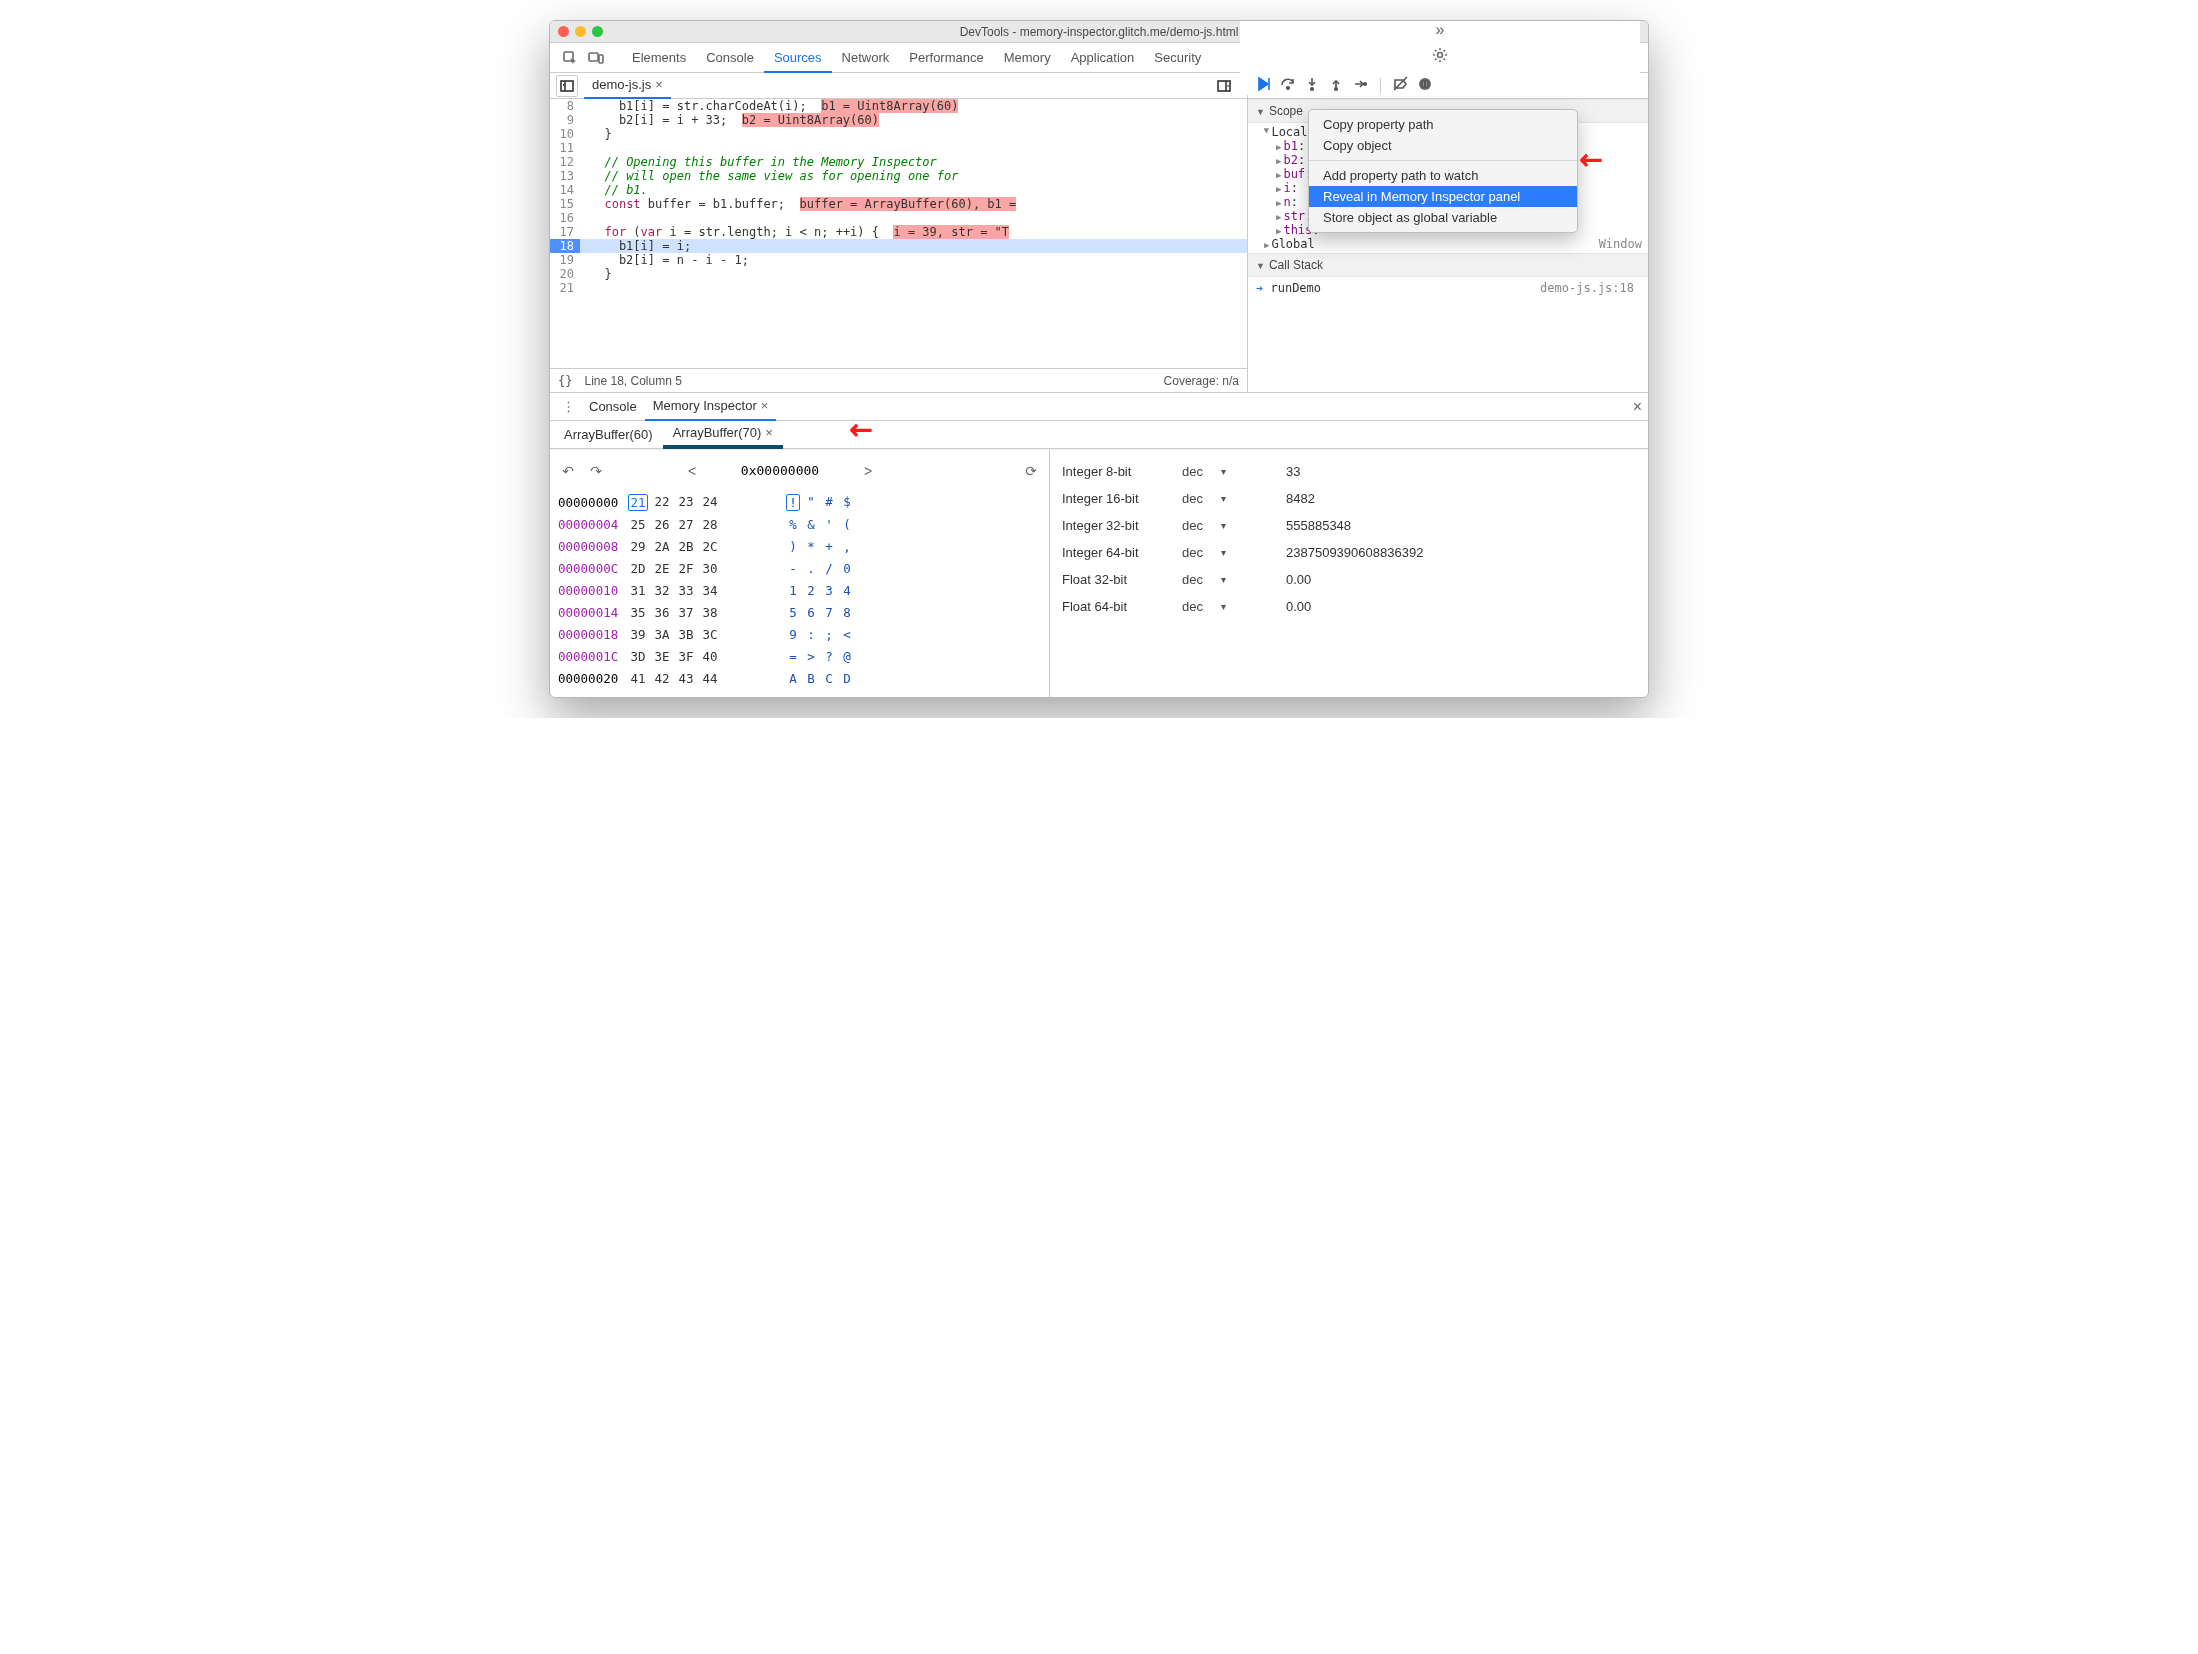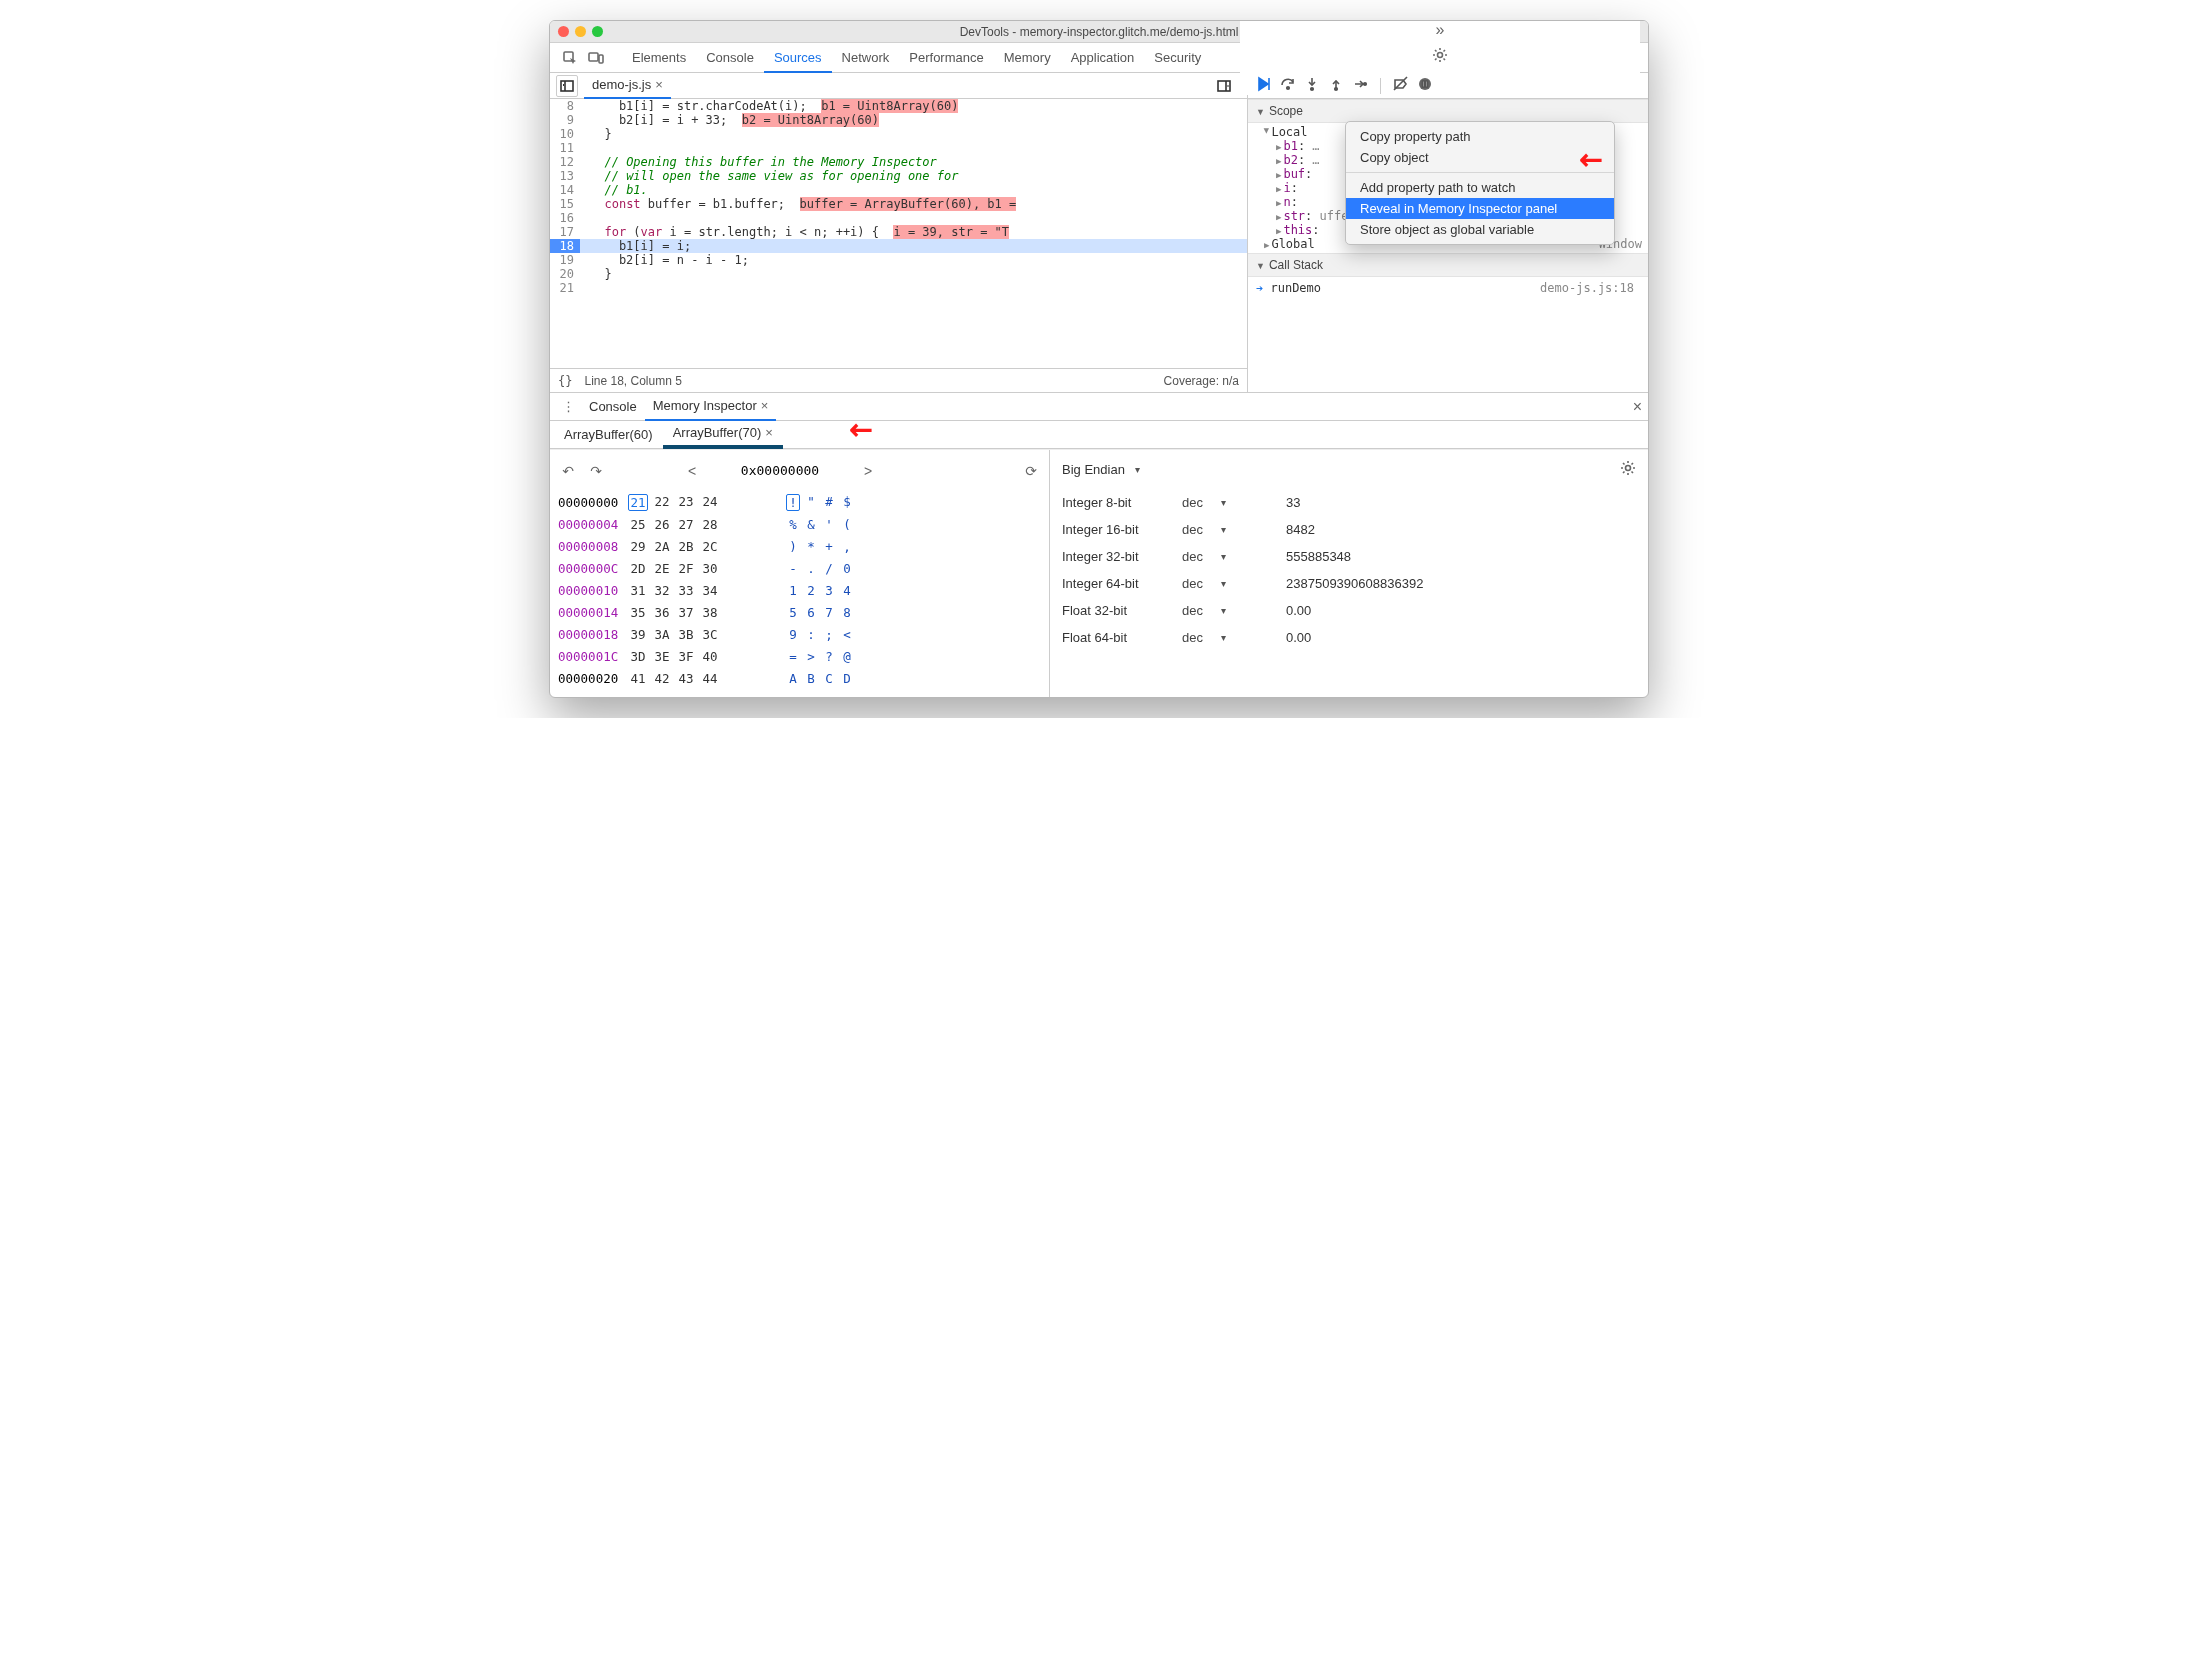--- a/index.html
+++ b/index.html
@@ -53,21 +53,21 @@
 .section-hdr { background: #f1f1f1; padding: 4px 8px; font-size: 12px; color: #444; border-top: 1px solid #e3e3e3; border-bottom: 1px solid #e3e3e3; }
 .section-hdr .tri::before { content: "▼"; font-size: 9px; margin-right: 4px; color: #666; }
 .scope-body { padding: 2px 0 2px 16px; font-family: Menlo, monospace; font-size: 12px; }
 .scope-body .row { white-space: nowrap; }
 .scope-body .tri::before { content: "▶"; font-size: 9px; margin-right: 2px; color: #888; }
 .prop { color: #881280; }
 .faded { color: #888; }
 .rightlab { float: right; color: #888; padding-right: 6px; }
 
 
-.ctxmenu { position: absolute; top: 48px; left: 60px; width: 270px; background: #f4f4f4; border: 1px solid #bfbfbf; border-radius: 5px; box-shadow: 0 8px 20px rgba(0,0,0,0.25); padding: 4px 0; font-size: 13px; z-index: 10; margin-left: 37px; }
+.ctxmenu { position: absolute; top: 36px; left: 60px; width: 270px; background: #f4f4f4; border: 1px solid #bfbfbf; border-radius: 5px; box-shadow: 0 8px 20px rgba(0,0,0,0.25); padding: 4px 0; font-size: 13px; z-index: 10; }
 .ctxmenu .item { padding: 3px 14px; }
 .ctxmenu .item.selected { background: #2b7cff; color: #fff; }
 .ctxmenu .sep { height: 1px; background: #d6d6d6; margin: 4px 0; }
 
 
 .redarrow { position: absolute; color: #ff1a1a; font-size: 28px; font-weight: bold; transform: rotate(45deg); z-index: 20; }
 
 
 .drawer-tabs { height: 28px; display: flex; align-items: center; border-bottom: 1px solid #ccc; padding: 0 6px; }
 .drawer-tabs .dtab { padding: 0 8px; height: 28px; display: flex; align-items: center; gap: 4px; }
@@ -461,32 +461,20 @@
             <div class="hexascii">
               <span>A</span>
               <span>B</span>
               <span>C</span>
               <span>D</span>
             </div>
           </div>
         </div>
     </div>
     <div class="mem-right">
-      <div class="interp-hdr">
-        <span class="select-like">
-            <span>Big Endian</span>
-          </span>
-        <span class="sp"></span>
-        <span>
-          <svg class="ico" viewBox="0 0 16 16" style="color:#666">
-              <circle cx="8" cy="8" r="2.5"></circle>
-              <path d="M8 1v2M8 13v2M1 8h2M13 8h2M3 3l1.5 1.5M11.5 11.5L13 13M13 3l-1.5 1.5M4.5 11.5L3 13"></path>
-            </svg>
-        </span>
-      </div>
       <div id="interprows">
           <div class="interp-row">
             <div class="lbl">Integer 8-bit</div>
     <div class="fmt">dec</div>
     <div class="val">33</div>
           </div>
           <div class="interp-row">
             <div class="lbl">Integer 16-bit</div>
     <div class="fmt">dec</div>
     <div class="val">8482</div>

